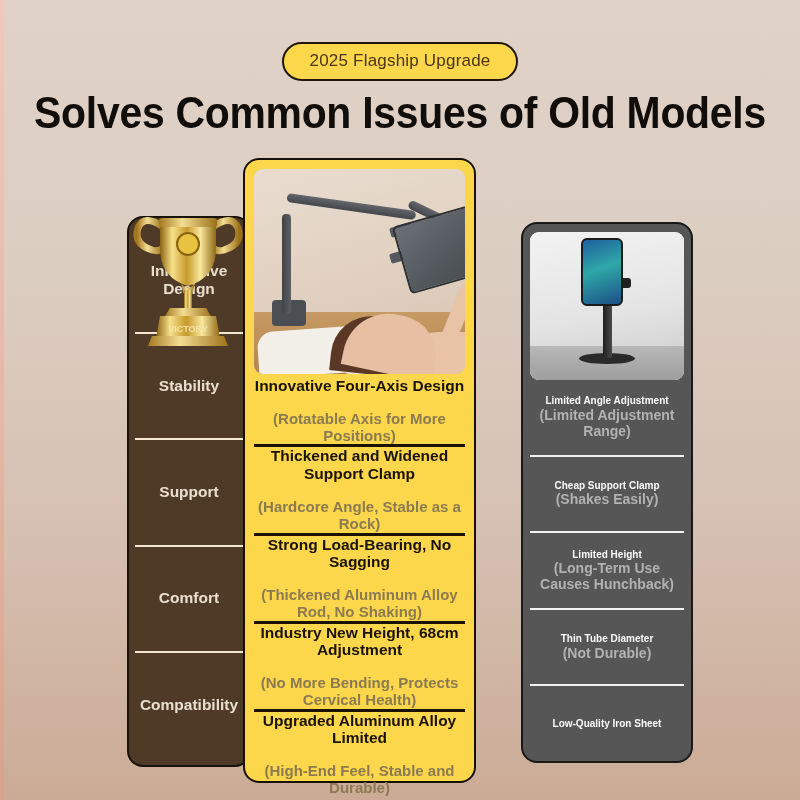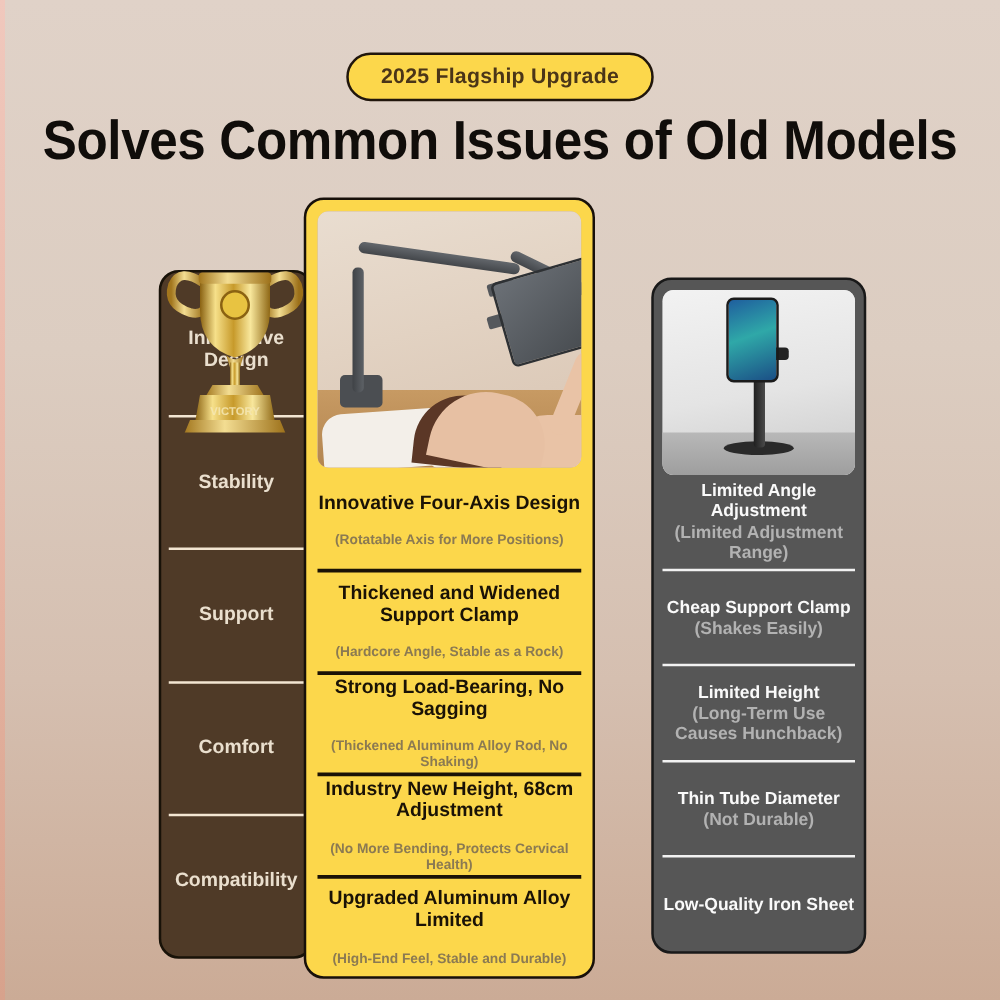--- a/index.html
+++ b/index.html
@@ -10,21 +10,21 @@
     position:relative;
   }
   .edge-strip{position:absolute;left:0;top:0;width:4px;height:800px;
     background:linear-gradient(180deg,#f0c8bd 0%,#e8b7a6 50%,#d7a28c 100%);}
 
   
   .badge-wrap{position:absolute;top:42px;left:0;width:800px;text-align:center;}
   .badge{
     display:inline-block;background:#fcd74b;border:2px solid #20160c;
     border-radius:999px;padding:7px 26px 8px;
-    font-size:17px;font-weight:bold;color:#4a3518;letter-spacing:.2px;
+    font-size:17px;font-weight:normal;color:#4a3518;letter-spacing:.2px;
   }
   .headline{
     position:absolute;top:88px;left:0;width:800px;text-align:center;
     font-size:44px;font-weight:bold;color:#100d0a;
     font-family:"Liberation Sans Narrow","Liberation Sans",sans-serif;
     transform:scaleX(.93);letter-spacing:-.3px;white-space:nowrap;
   }
 
   
   .col-left{
@@ -50,39 +50,39 @@
     height:205px;border-radius:9px;overflow:hidden;position:relative;flex:none;
     background:#cbb49c;
   }
   .center-rows{flex:1;display:flex;flex-direction:column;padding-top:3px;}
   .c-row{
     flex:1;display:flex;flex-direction:column;align-items:center;justify-content:center;
     text-align:center;border-bottom:3px solid #1a1206;position:relative;
   }
   .c-row:last-child{border-bottom:none;}
   .c-title{font-size:15.5px;font-weight:bold;color:#1a1206;line-height:1.14;}
-  .c-sub{font-size:11px;font-weight:bold;color:#8b7a52;line-height:1.16;margin-top:15px;}
+  .c-sub{font-size:15px;font-weight:bold;color:#8b7a52;line-height:1.16;margin-top:15px;}
 
   .col-right{
     position:absolute;left:521px;top:222px;width:172px;height:541px;
     background:#565656;border:2px solid #191919;border-radius:16px;
     box-sizing:border-box;padding:8px 7px 0;
     display:flex;flex-direction:column;
   }
   .right-photo{
     height:148px;border-radius:9px;overflow:hidden;position:relative;flex:none;
     background:#e2e2e2;
   }
   .right-rows{flex:1;display:flex;flex-direction:column;}
   .r-row{
     flex:1;display:flex;flex-direction:column;align-items:center;justify-content:center;
     text-align:center;border-bottom:2px solid #f2f2f2;position:relative;
   }
   .r-row:last-child{border-bottom:none;}
-  .r-title{font-size:14px;font-weight:bold;color:#fafafa;line-height:1.14;}
+  .r-title{font-size:10px;font-weight:bold;color:#fafafa;line-height:1.14;}
   .r-sub{font-size:14px;font-weight:bold;color:#b2b2b2;line-height:1.16;}
 
   
   .trophy{position:absolute;left:126px;top:186px;width:124px;height:160px;}
 
   
   .bed-scene{position:absolute;inset:0;
     background:linear-gradient(165deg,#e9ddd0 0%,#e2d2c2 45%,#d8c4b2 100%);}
   .headboard{position:absolute;left:0;bottom:0;width:100%;height:62px;
     background:linear-gradient(180deg,#c79a63 0%,#b3854f 100%);}

